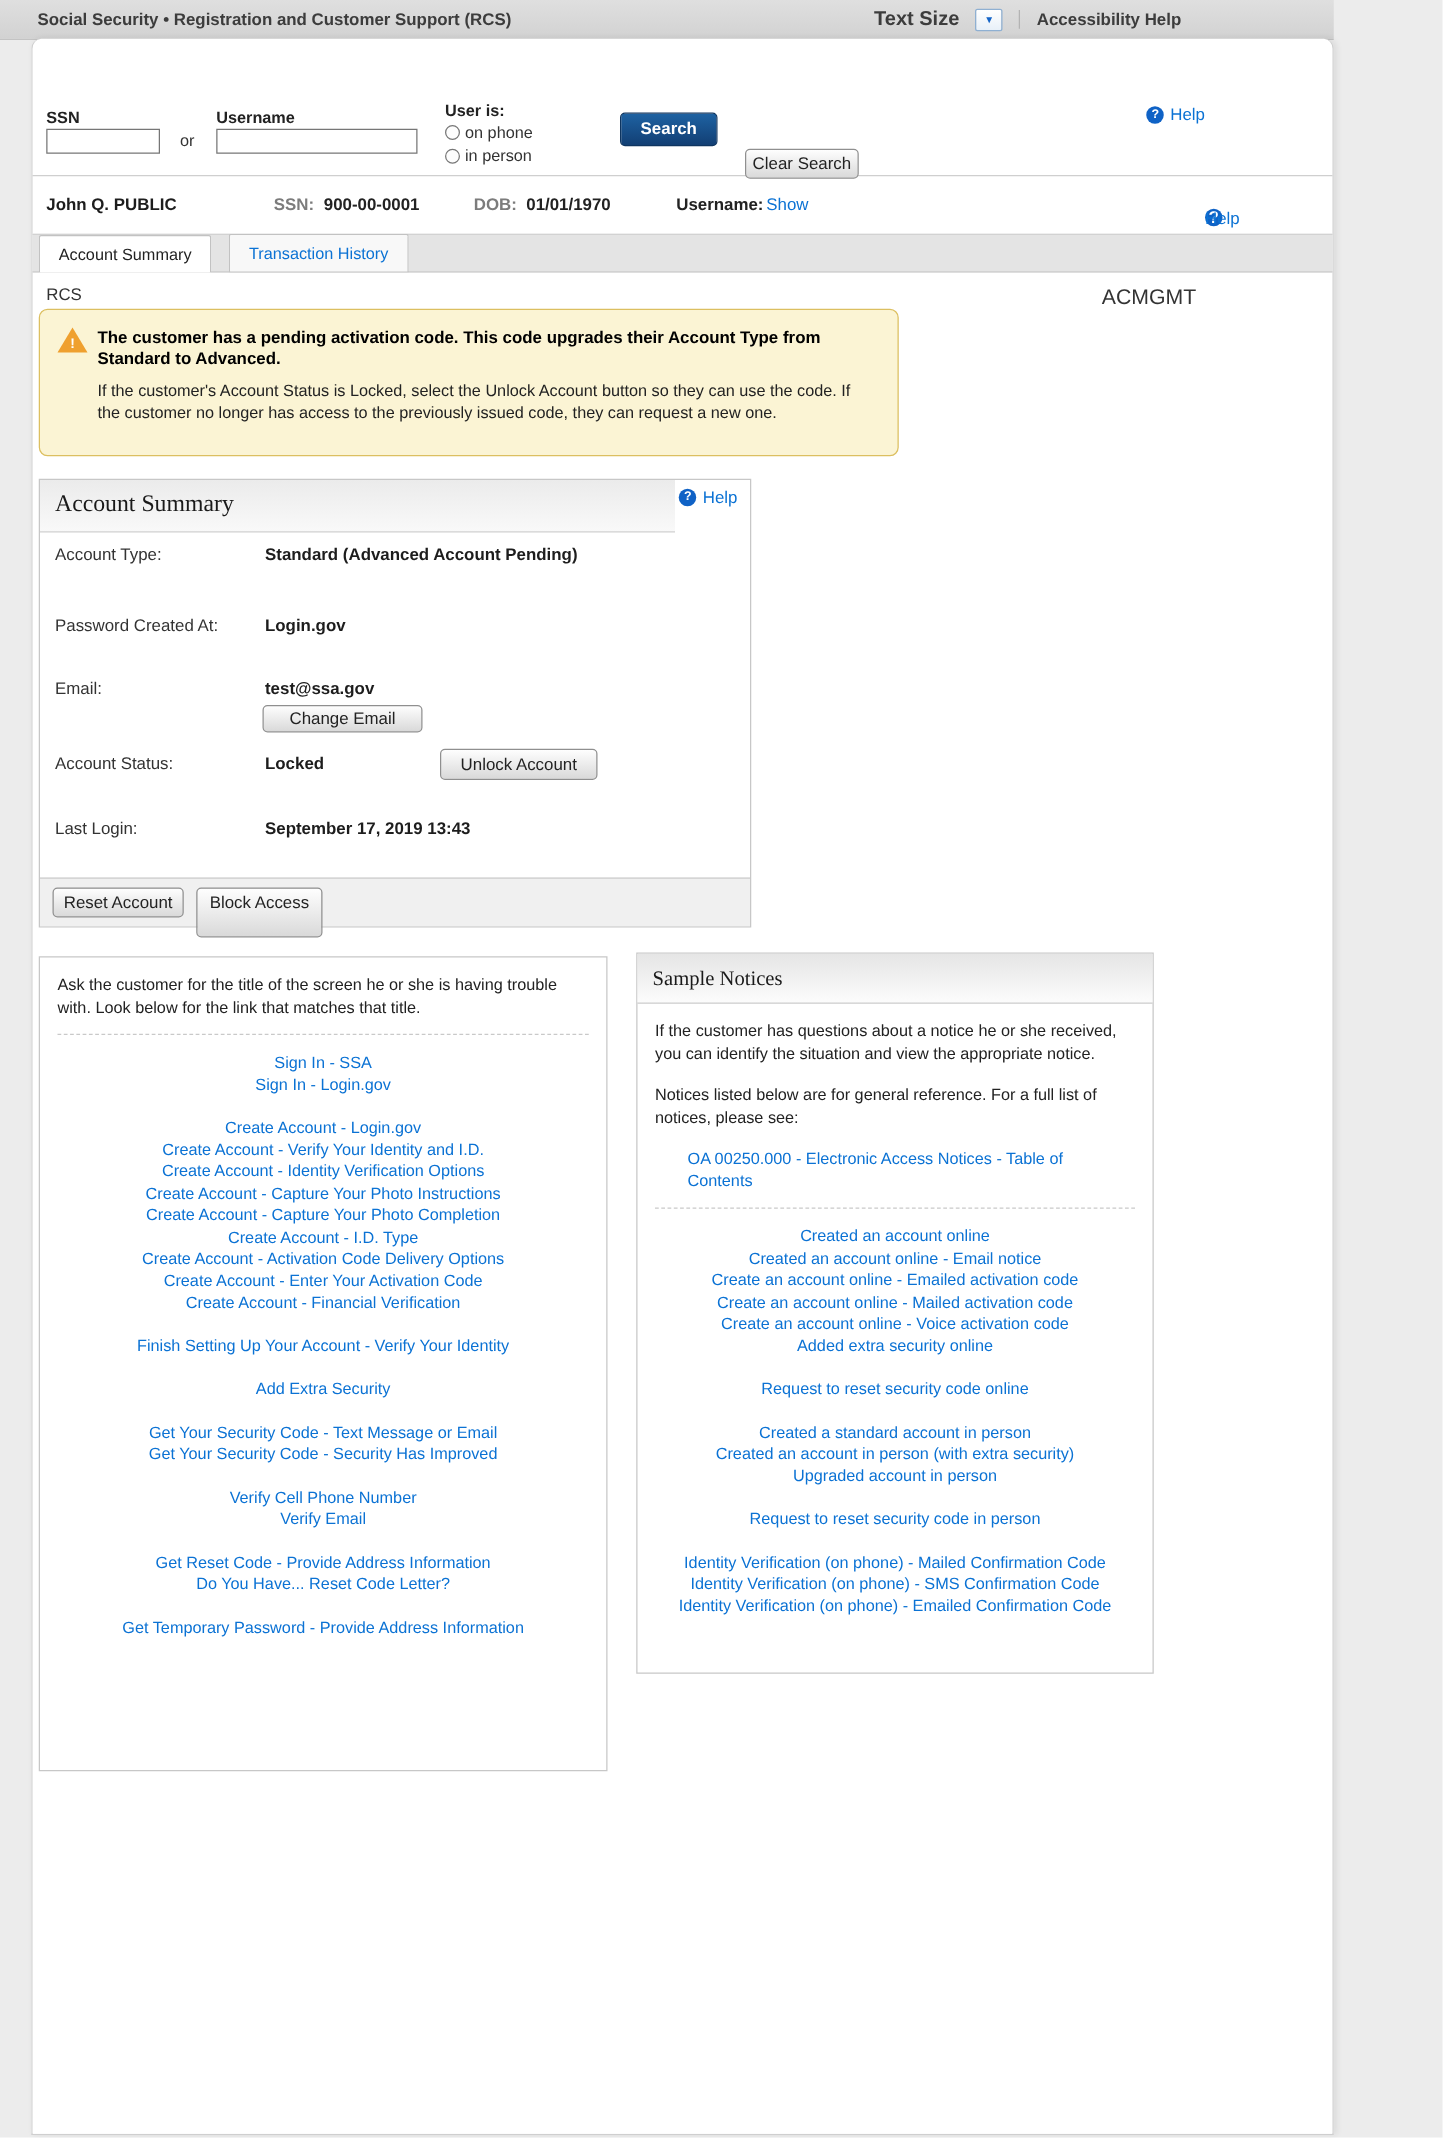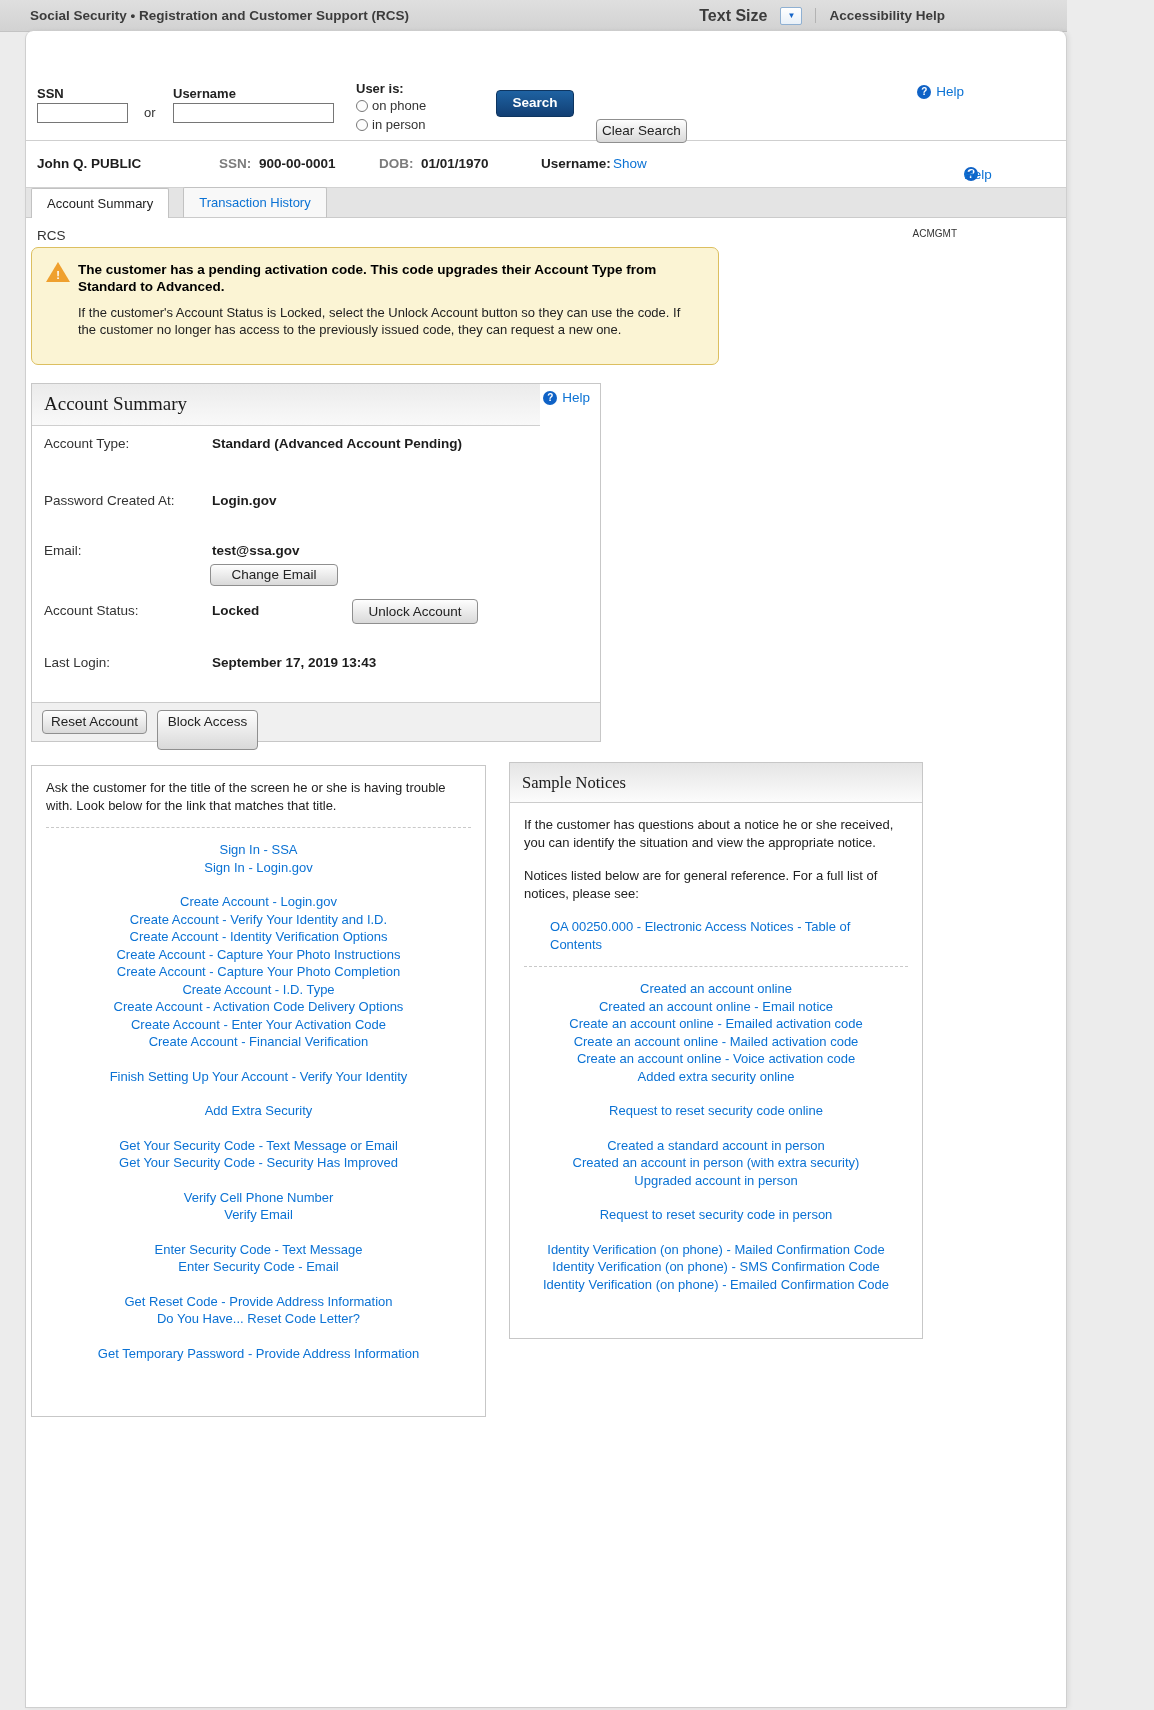--- a/index.html
+++ b/index.html
@@ -105,21 +105,21 @@
   }
   .tab{
     height:29px;line-height:29px;padding:0 15px;font-size:13px;
     border:1px solid #c2c2c2;border-bottom:none;border-radius:2px 2px 0 0;
     margin-bottom:-1px;cursor:pointer;white-space:nowrap;
   }
   .tab-active{margin-left:5px;background:#ffffff;color:#222;z-index:2;}
   .tab-inactive{margin-left:14px;background:#f8f8f8;color:#0b72d4;border-bottom:1px solid #cbcbcb;}
   
   .code-left{position:absolute;left:11px;top:197px;font-size:13.5px;color:#333;}
-  .code-right{position:absolute;right:109px;top:197px;font-size:10px;color:#333;}
+  .code-right{position:absolute;right:109px;top:197px;font-size:17px;color:#333;}
   .alert-box{
     position:absolute;left:5px;top:216px;width:688px;height:118px;
     background:#fbf4d4;border:1px solid #dcbf60;border-radius:7px;
     box-sizing:border-box;padding:13px 16px 10px 14px;
   }
   .warn-icon{position:absolute;left:14px;top:14px;width:24px;height:21px;}
   .warn-tri{
     position:absolute;left:0;top:0;width:0;height:0;
     border-left:12px solid transparent;border-right:12px solid transparent;
     border-bottom:20px solid #efa02f;
@@ -316,24 +316,20 @@
           </div>
           <div class="link-group">
             <a href="#">Get Your Security Code - Text Message or Email</a>
             <a href="#">Get Your Security Code - Security Has Improved</a>
           </div>
           <div class="link-group">
             <a href="#">Verify Cell Phone Number</a>
             <a href="#">Verify Email</a>
           </div>
           <div class="link-group">
-            <a href="#">Enter Security Code - Text Message</a>
-            <a href="#">Enter Security Code - Email</a>
-          </div>
-          <div class="link-group">
             <a href="#">Get Reset Code - Provide Address Information</a>
             <a href="#">Do You Have... Reset Code Letter?</a>
           </div>
           <div class="link-group">
             <a href="#">Get Temporary Password - Provide Address Information</a>
           </div>
         </div>
     </div>
   </div>
 

